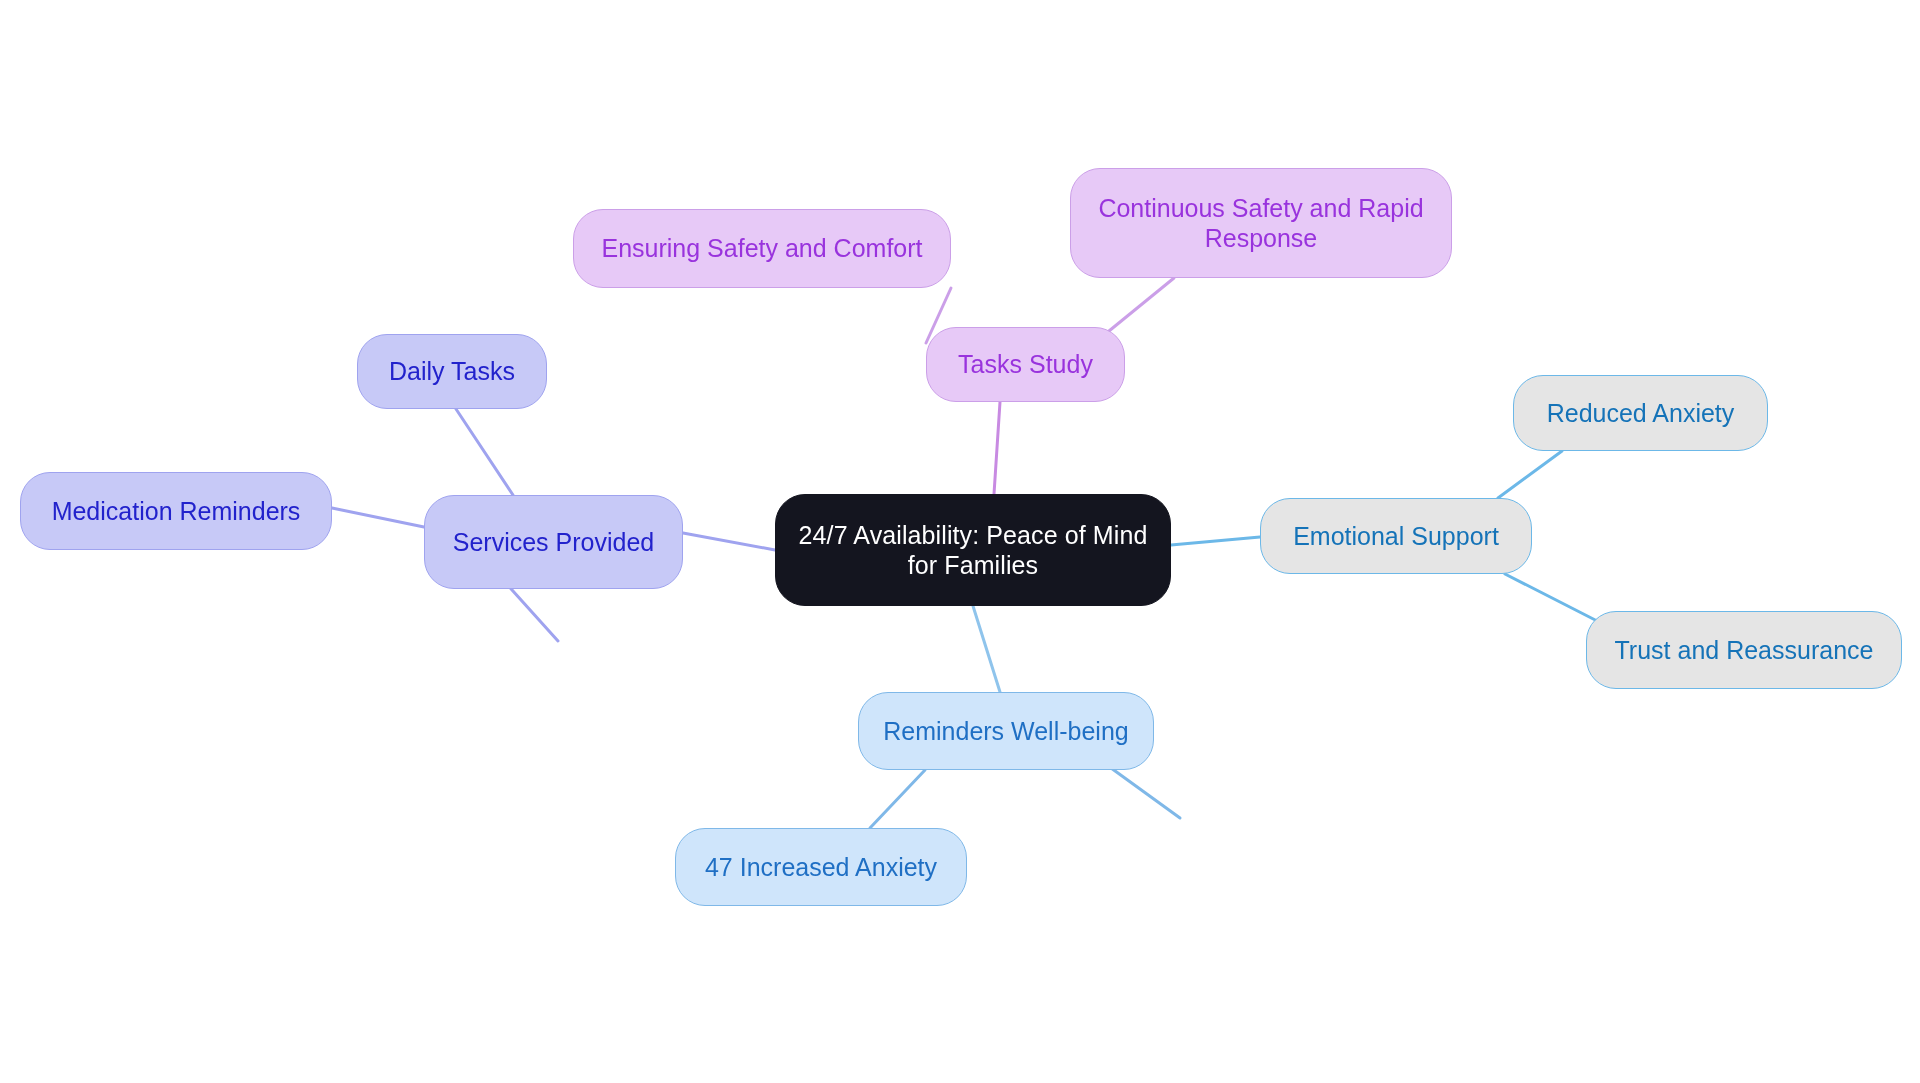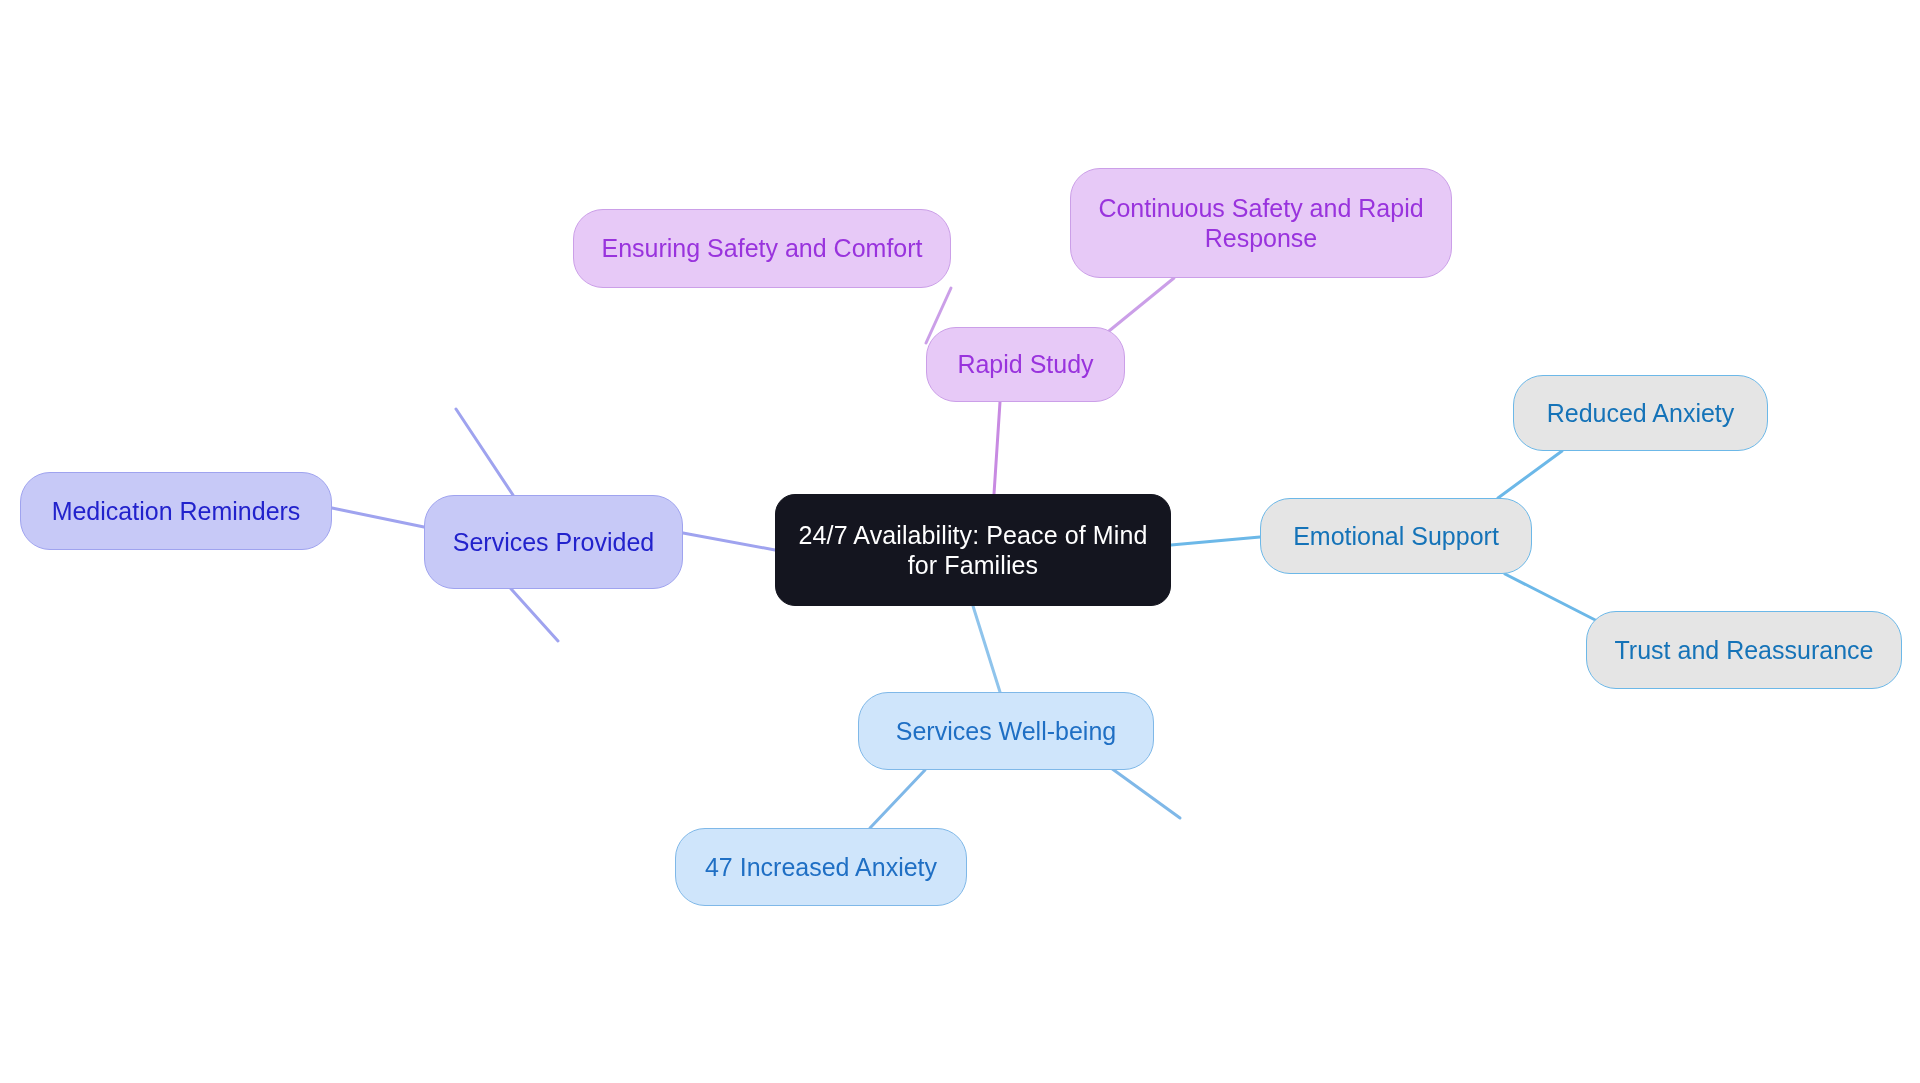--- a/index.html
+++ b/index.html
@@ -35,21 +35,21 @@
     border-style: solid;
     border-width: 1.6px;
     line-height: 1.22;
     padding: 16px 10px;
     white-space: pre-line;
   }
   .node-root {
     background: #14151f;
     border-color: #14151f;
     color: #ffffff;
-    border-radius: 20px;
+    border-radius: 30px;
     font-size: 25px;
     letter-spacing: 0.1px;
   }
   .node-lavender {
     background: #c7c9f7;
     border-color: #9fa3ef;
     color: #2222cc;
     border-radius: 30px;
     font-size: 25px;
   }
@@ -89,40 +89,41 @@
       <line x1="926" y1="343" x2="951" y2="288" stroke="#cb9fe8" stroke-width="3" stroke-linecap="round"></line>
       <line x1="1109" y1="331" x2="1174" y2="278" stroke="#cb9fe8" stroke-width="3" stroke-linecap="round"></line>
       <line x1="1171" y1="545" x2="1260" y2="537" stroke="#6cb8e8" stroke-width="3" stroke-linecap="round"></line>
       <line x1="1498" y1="498" x2="1562" y2="451" stroke="#6cb8e8" stroke-width="3" stroke-linecap="round"></line>
       <line x1="1505" y1="574" x2="1605" y2="625" stroke="#6cb8e8" stroke-width="3" stroke-linecap="round"></line>
       <line x1="973" y1="606" x2="1000" y2="692" stroke="#8fc4ec" stroke-width="3" stroke-linecap="round"></line>
       <line x1="925" y1="770" x2="870" y2="828" stroke="#7fb8e8" stroke-width="3" stroke-linecap="round"></line>
       <line x1="1111" y1="768" x2="1180" y2="818" stroke="#7fb8e8" stroke-width="3" stroke-linecap="round"></line>
     </svg>
 
+  <div class="node node-lavender" style="left:357px; top:334px; width:190px; height:75px;">Daily Tasks</div>
 
   <div class="node node-lavender" style="left:20px; top:472px; width:312px; height:78px;">Medication Reminders</div>
 
 
   <div class="node node-lavender" style="left:424px; top:495px; width:259px; height:94px;">Services Provided</div>
 
   <div class="node node-magenta" style="left:573px; top:209px; width:378px; height:79px;">Ensuring Safety and Comfort</div>
 
   <div class="node node-magenta" style="left:1070px; top:168px; width:382px; height:110px;">Continuous Safety and Rapid
 Response</div>
 
-  <div class="node node-magenta" style="left:926px; top:327px; width:199px; height:75px;">Rapid Study</div>
+  <div class="node node-magenta" style="left:926px; top:327px; width:199px; height:75px;">Tasks Study</div>
 
   <div class="node node-blue" style="left:1513px; top:375px; width:255px; height:76px;">Reduced Anxiety</div>
 
   <div class="node node-blue" style="left:1586px; top:611px; width:316px; height:78px;">Trust and Reassurance</div>
 
   <div class="node node-blue" style="left:1260px; top:498px; width:272px; height:76px;">Emotional Support</div>
 
   <div class="node node-lightblue" style="left:675px; top:828px; width:292px; height:78px;">47 Increased Anxiety</div>
 
 
-  <div class="node node-lightblue" style="left:858px; top:692px; width:296px; height:78px;">Services Well-being</div>
+  <div class="node node-lightblue" style="left:858px; top:692px; width:296px; height:78px;">Reminders Well-being</div>
 
   <div class="node node-root" style="left:775px; top:494px; width:396px; height:112px;">24/7 Availability: Peace of Mind
 for Families</div>
 
 </div>
 
 </body></html>

